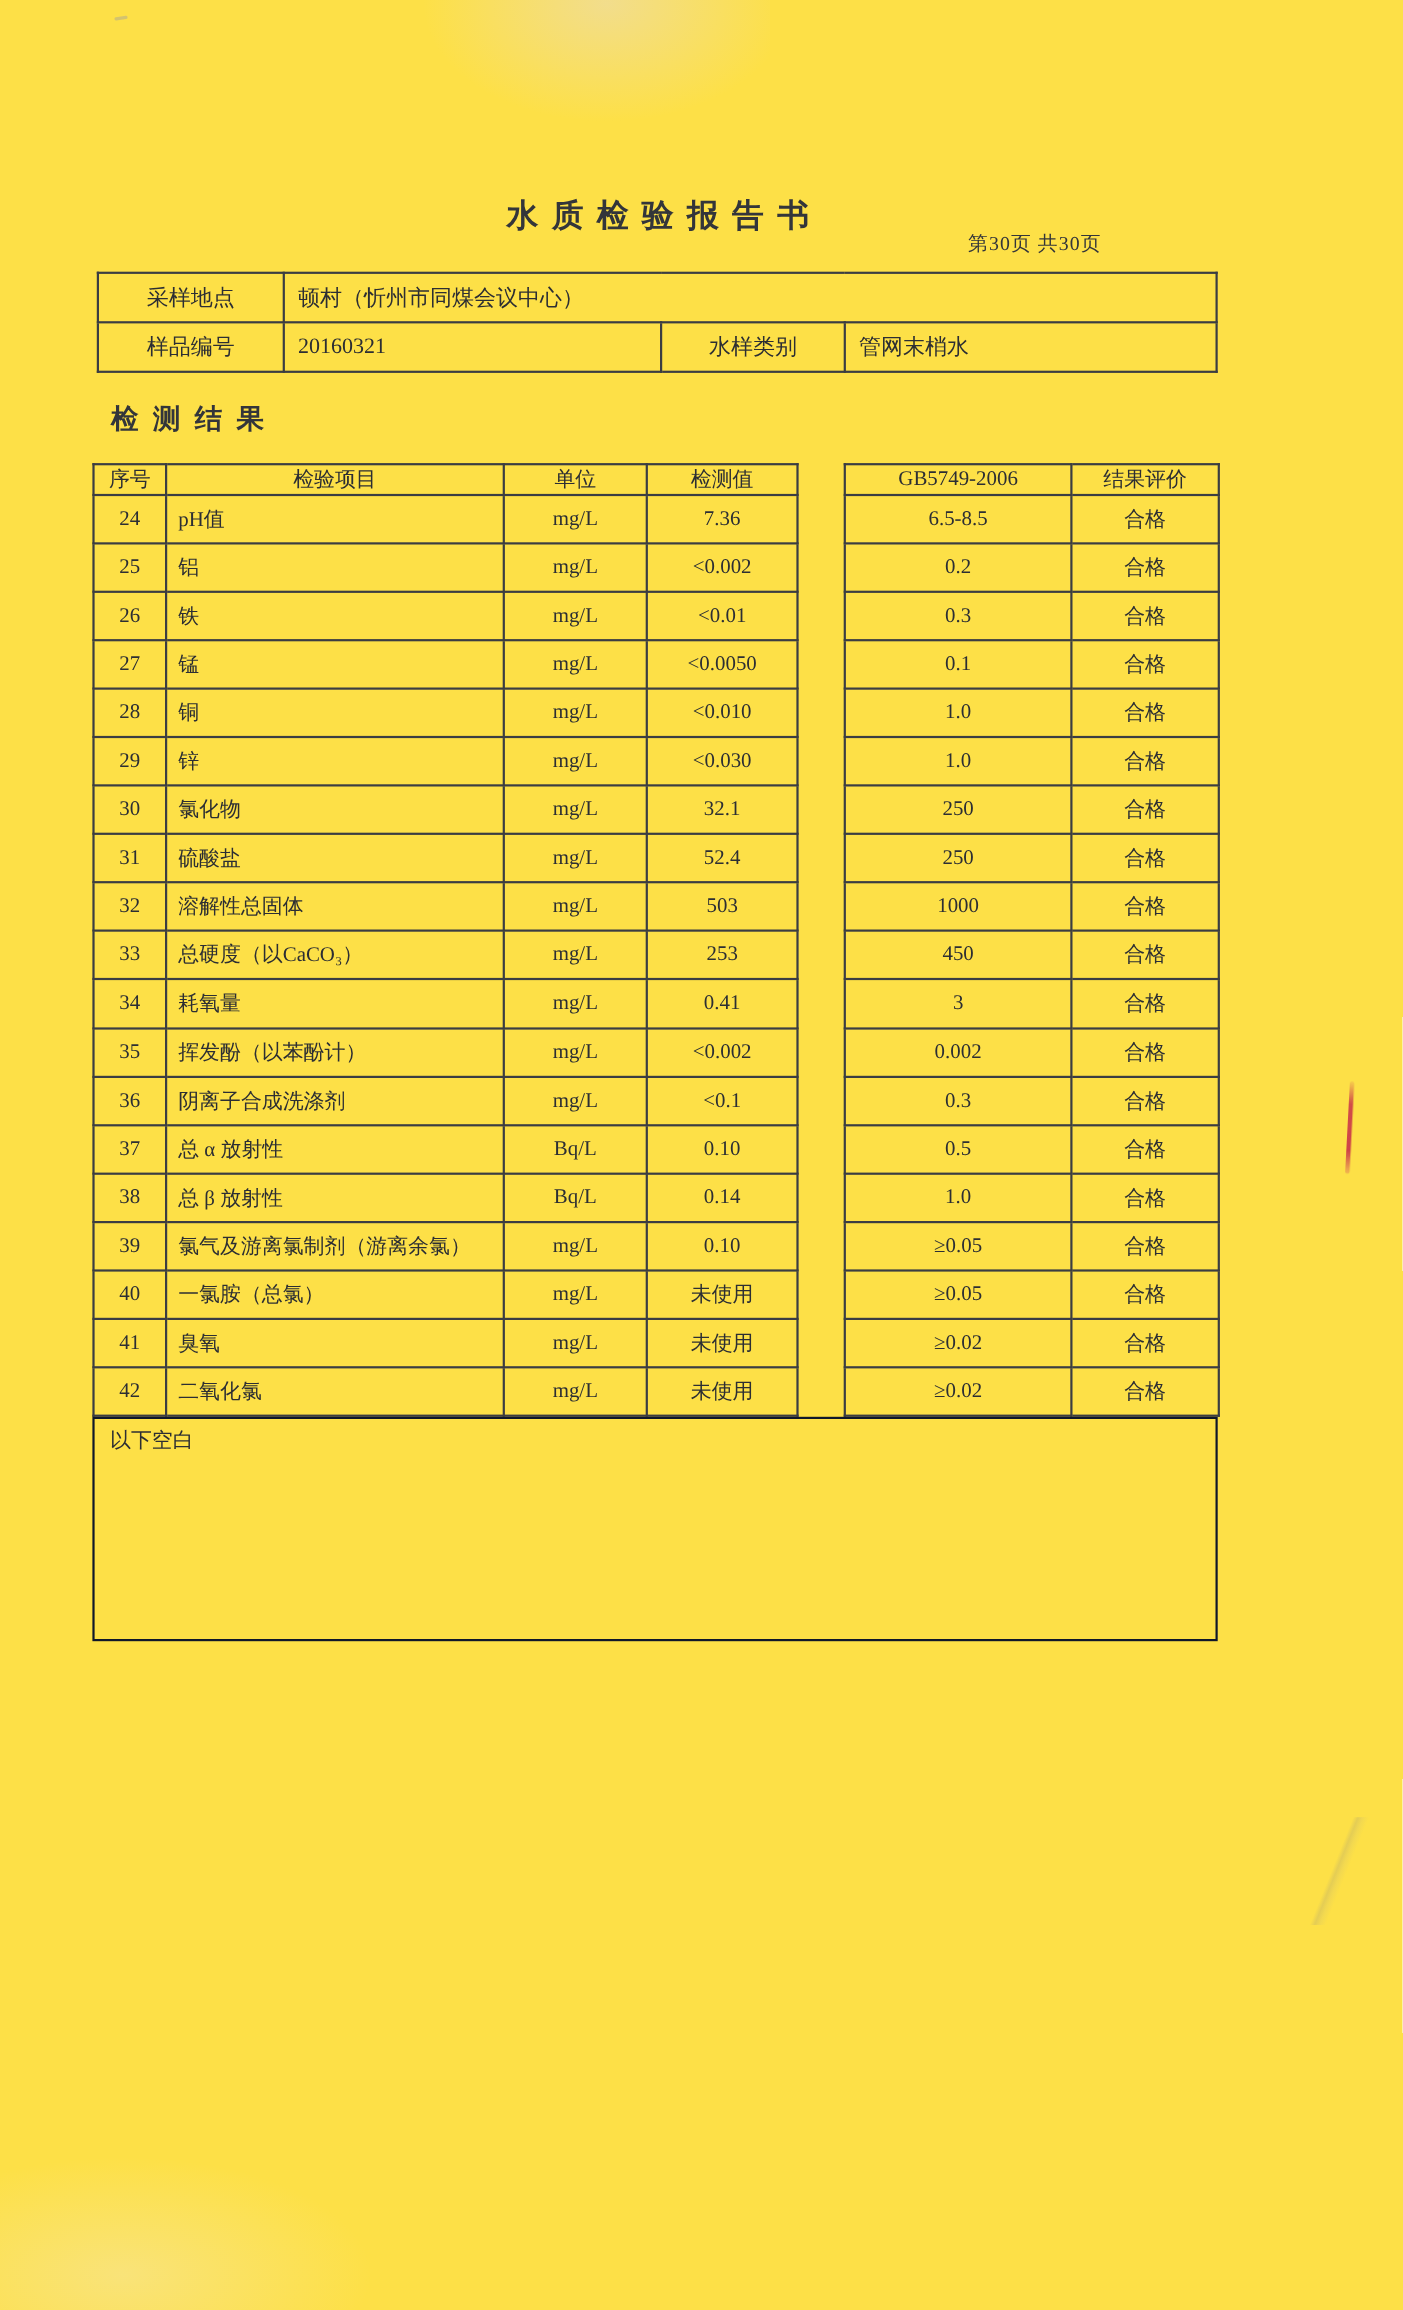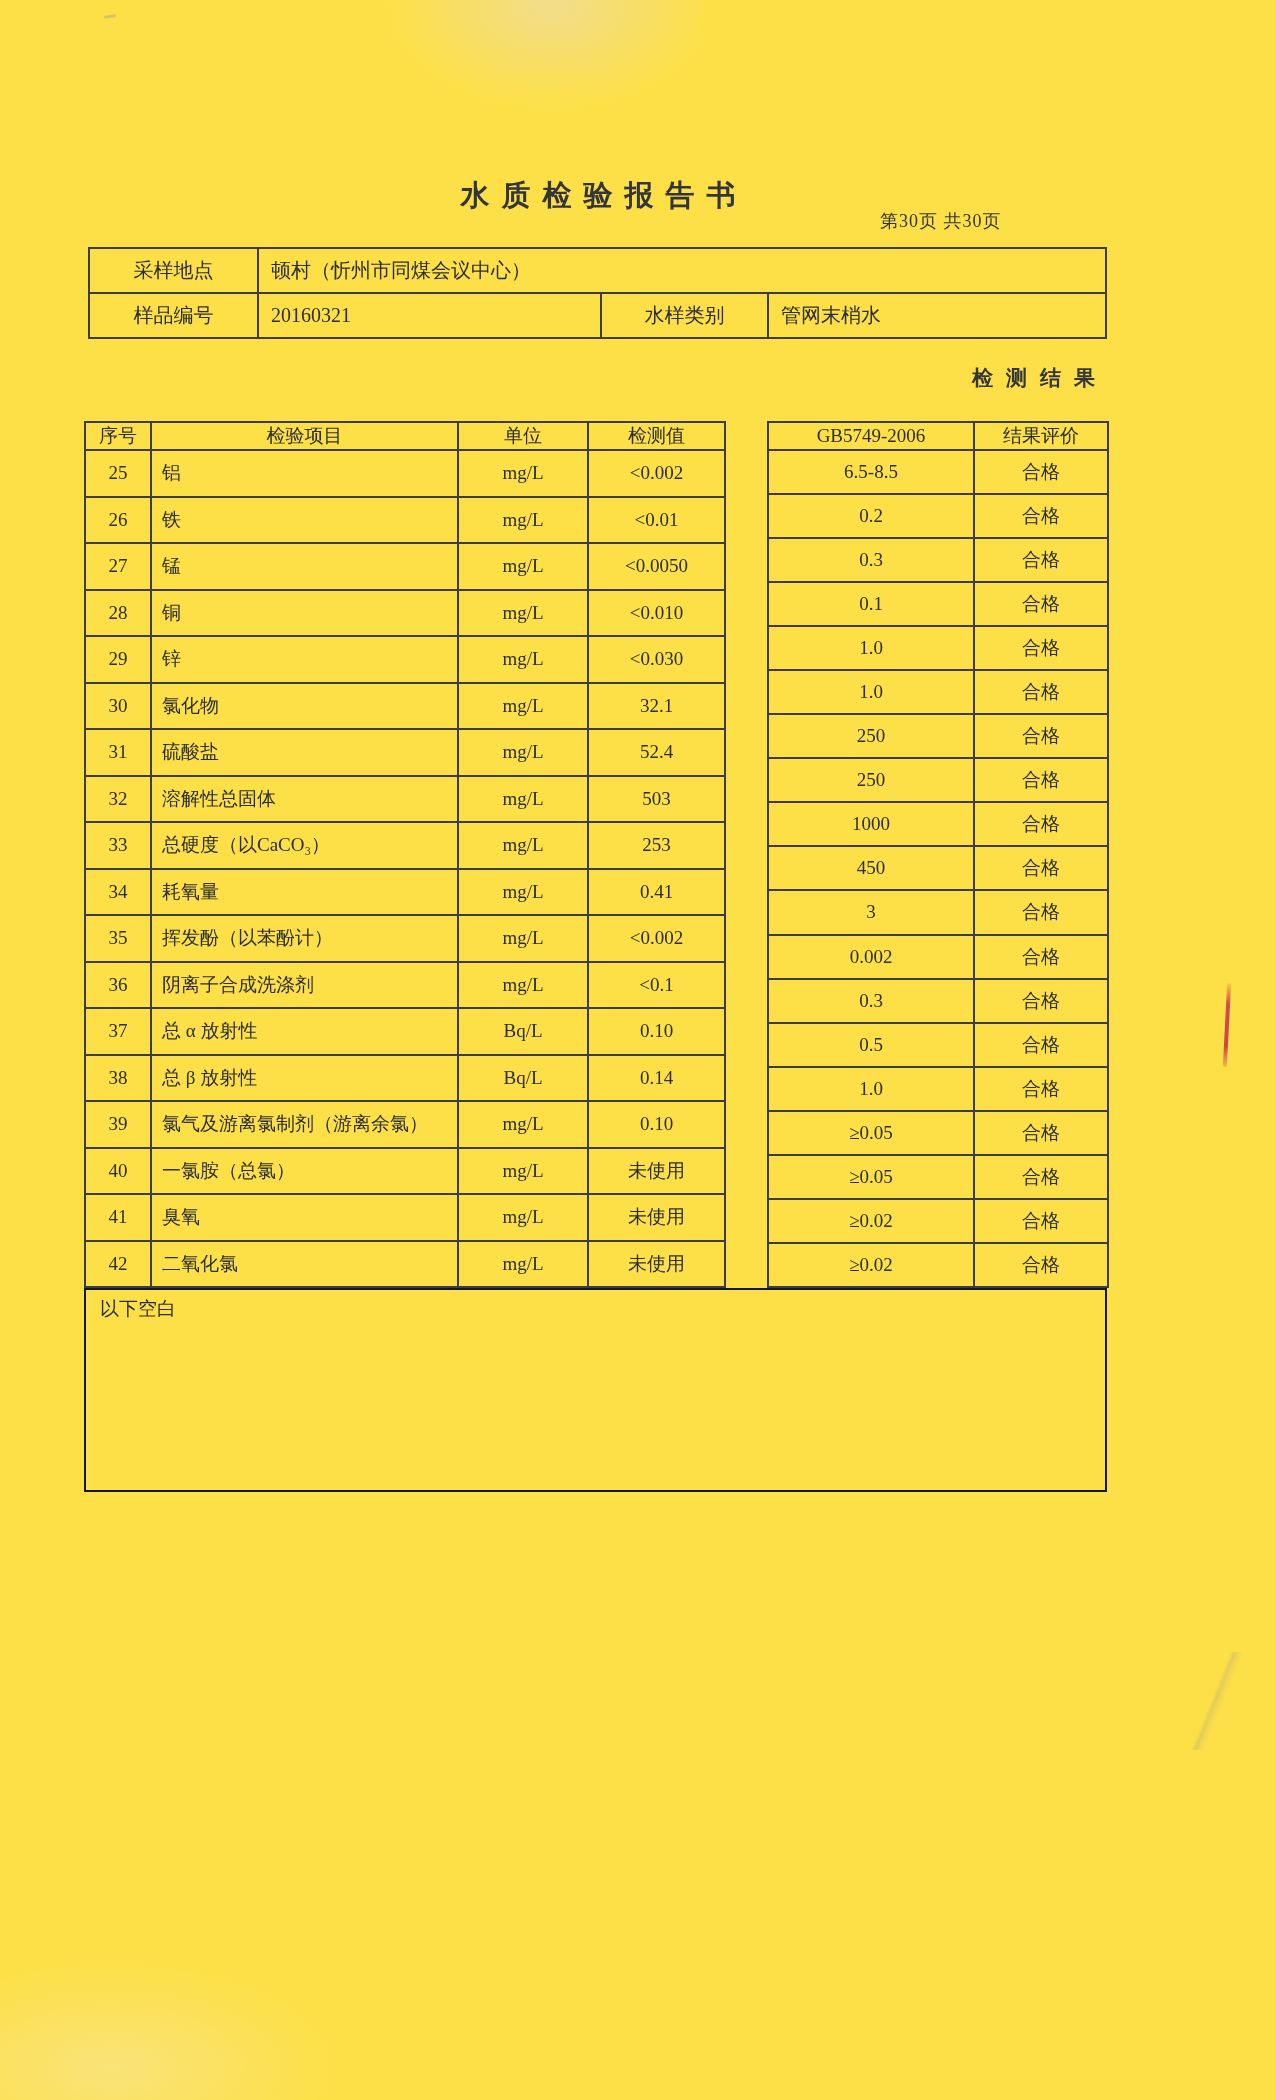--- a/index.html
+++ b/index.html
@@ -44,21 +44,21 @@
     position: absolute; left: 88px; top: 176px; width: 1020px; margin: 0;
     text-align: center; font-size: 29px; font-weight: 700;
     letter-spacing: 12px; text-indent: 12px; color: #33353a;
   }
   .page-info {
     position: absolute; left: 880px; top: 209px; width: 225px;
     font-size: 18px; letter-spacing: 1px; color: #33353a;
   }
   .section-title {
     position: absolute; left: 88px; top: 364px; width: 1020px; margin: 0;
-    text-align: right; font-size: 21px; font-weight: 700;
+    text-align: left; font-size: 25px; font-weight: 700;
     letter-spacing: 13px; text-indent: 13px; color: #33353a;
   }
 
   
   .info-table {
     position: absolute; left: 88px; top: 247px; width: 1017px;
     border-collapse: collapse; table-layout: fixed;
   }
   .info-table td {
     border: 2px solid #3b3d42; height: 45px;
@@ -134,20 +134,26 @@
     <thead>
       <tr>
         <th>序号</th>
         <th>检验项目</th>
         <th>单位</th>
         <th>检测值</th>
       </tr>
     </thead>
     <tbody>
         <tr>
+          <td class="c-no">24</td>
+          <td class="c-item">pH值</td>
+          <td class="c-unit">mg/L</td>
+          <td class="c-value">7.36</td>
+        </tr>
+        <tr>
           <td class="c-no">25</td>
           <td class="c-item">铝</td>
           <td class="c-unit">mg/L</td>
           <td class="c-value">&lt;0.002</td>
         </tr>
         <tr>
           <td class="c-no">26</td>
           <td class="c-item">铁</td>
           <td class="c-unit">mg/L</td>
           <td class="c-value">&lt;0.01</td>

